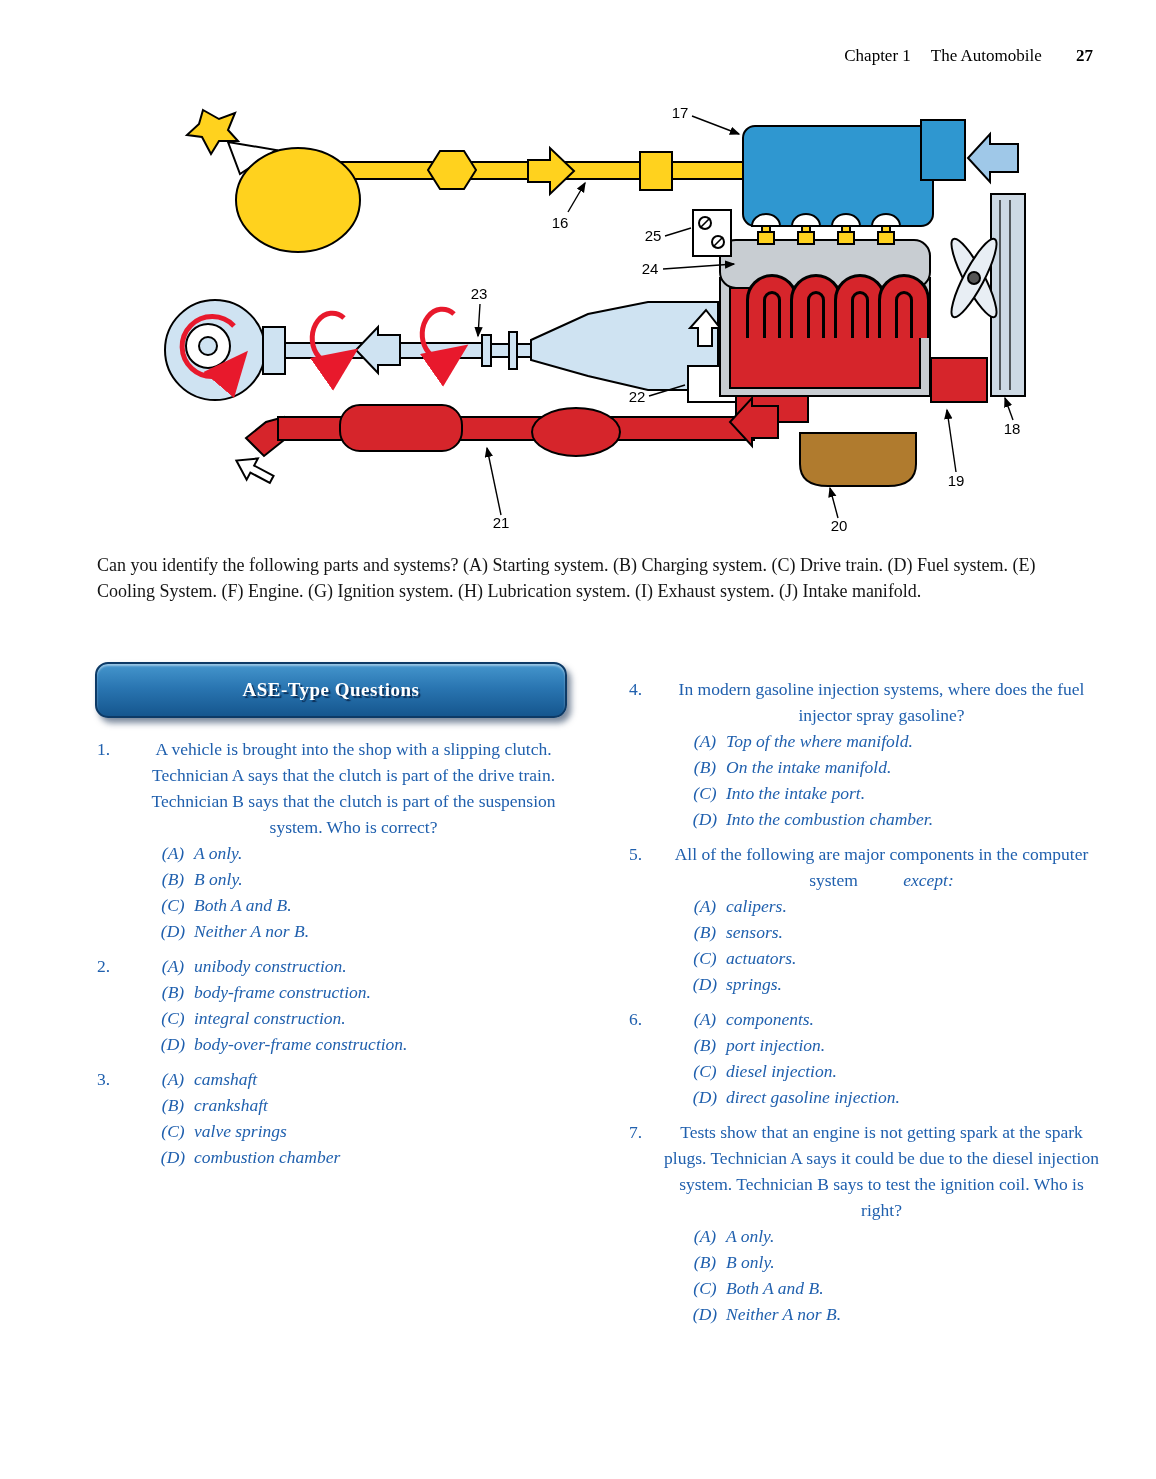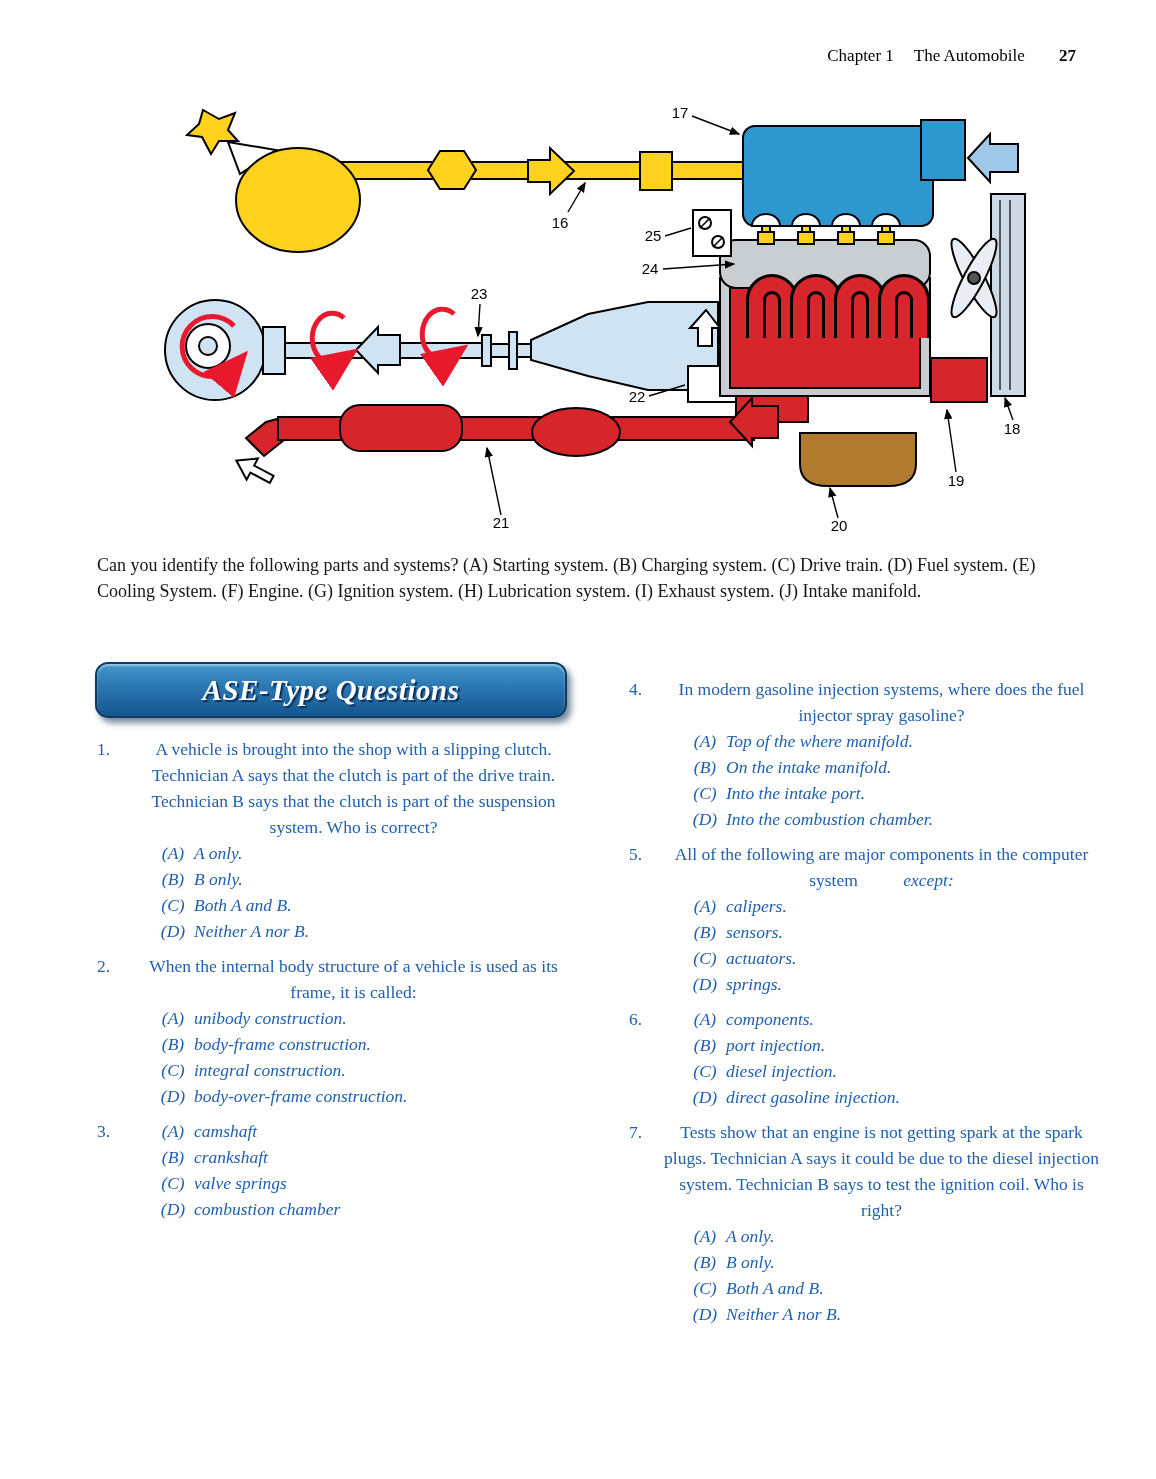--- a/index.html
+++ b/index.html
@@ -1,39 +1,39 @@
 <!DOCTYPE html>
 <html><head>
 <meta charset="utf-8">
 <style>
   html,body{margin:0;padding:0;}
   body{
     width:1156px;height:1479px;position:relative;background:#ffffff;
     font-family:"Liberation Serif", serif;color:#1a1a1a;overflow:hidden;
   }
   
-  .page-header{position:absolute;top:46px;right:80px;font-size:17px;color:#000;}
+  .page-header{position:absolute;top:46px;right:63px;font-size:17px;color:#000;}
   .page-header .chap{margin-right:16px;}
   .page-header .title{margin-right:30px;}
   .page-header .pnum{font-weight:bold;}
   
   .figure-svg{position:absolute;left:88px;top:88px;}
   .fig-label{font-family:"Liberation Sans", sans-serif;font-size:15px;fill:#000;}
   
   .caption{position:absolute;left:97px;top:552px;width:952px;font-size:18px;line-height:26px;color:#151515;}
   
   .banner{
     position:absolute;left:95px;top:662px;width:472px;height:56px;border-radius:13px;
     background:linear-gradient(180deg,#4596cd 0%,#2a76b2 45%,#15568e 100%);
     border:2px solid #0d3a66;box-sizing:border-box;
     box-shadow:4px 5px 6px rgba(15,40,75,0.55), inset 0 2px 2px rgba(255,255,255,0.45);
     display:flex;align-items:center;justify-content:center;
   }
   .banner-title{
-    font-size:29px;font-weight:bold;font-style:italic;color:#ffffff;
+    font-size:19px;font-weight:bold;color:#ffffff;
     text-shadow:2px 2px 1px rgba(8,38,75,0.85);letter-spacing:0.5px;
   }
   
   .q-col{position:absolute;font-size:17.5px;line-height:26px;color:#2060ae;}
   .q-col-left{left:97px;top:736px;width:480px;}
   .q-col-right{left:629px;top:676px;width:472px;}
   .question{display:flex;margin-bottom:9px;}
   .q-num{flex:0 0 33px;}
   .q-body{flex:1;text-align:center;}
   .q-opts{margin-top:0;}
@@ -217,21 +217,20 @@
           <div class="opt">
             <span class="opt-letter">(D)</span>
             <span class="opt-text">Neither A nor B.</span>
           </div>
         </div>
       </div>
     </div>
     <div class="question">
       <span class="q-num">2.</span>
       <div class="q-body">
-        <div class="q-text"><span>When the internal body structure of a vehicle is used as its frame, it is called:</span></div>
         <div class="q-opts">
           <div class="opt">
             <span class="opt-letter">(A)</span>
             <span class="opt-text">unibody construction.</span>
           </div>
           <div class="opt">
             <span class="opt-letter">(B)</span>
             <span class="opt-text">body-frame construction.</span>
           </div>
           <div class="opt">

